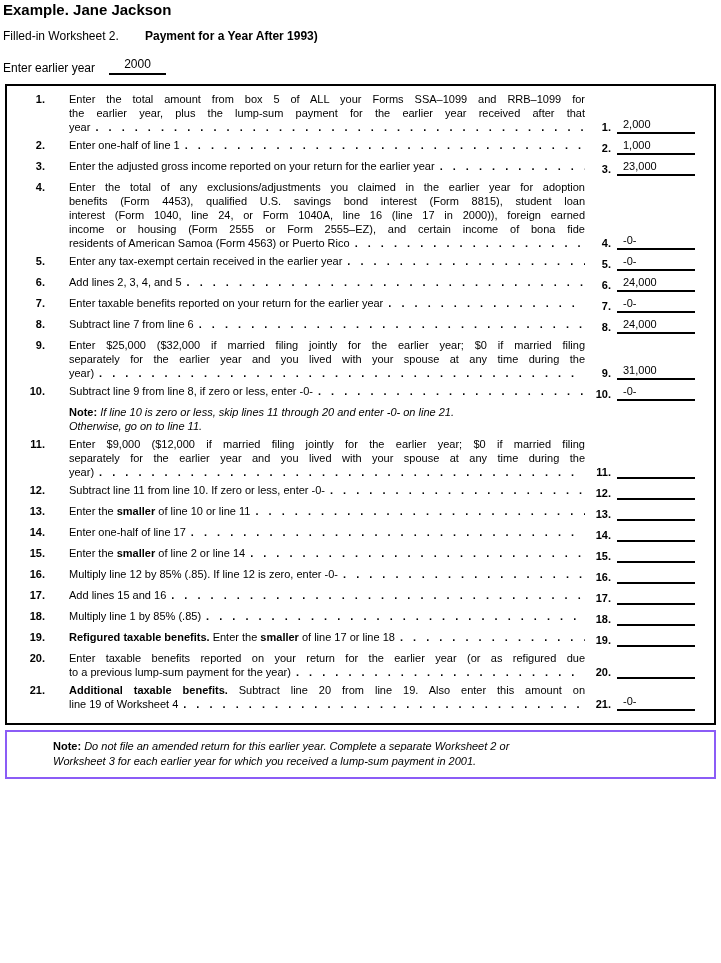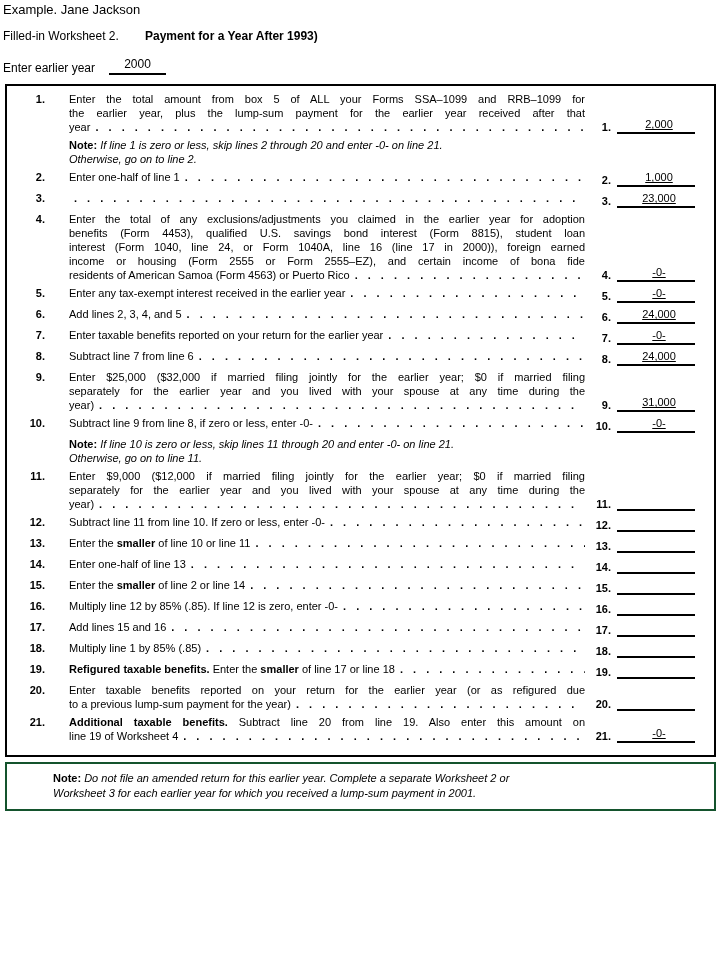--- a/index.html
+++ b/index.html
@@ -3,21 +3,21 @@
 <meta charset="utf-8">
 <style>
   html,body { margin:0; padding:0; background:#fff; }
   .page {
     width:721px; height:963px; background:#fff; color:#000;
     font-family:"Liberation Sans","DejaVu Sans",sans-serif;
     position:relative; overflow:hidden;
   }
   
   .header { padding:3px 0 0 3px; }
-  .example { font-weight:normal; font-size:13px; line-height:14px; margin-bottom:12px; }
+  .example { font-weight:bold; font-size:15px; line-height:14px; margin-bottom:12px; }
   .ws-row { display:flex; font-size:12px; line-height:15px; margin-bottom:10px; }
   .ws-label { width:142px; flex-shrink:0; }
   .ws-title { font-weight:bold; }
   .year-row { display:flex; align-items:flex-end; font-size:12px; height:21px; }
   .year-label { line-height:14px; }
   .year-line {
     display:inline-block; width:57px; margin-left:14px;
     border-bottom:2px solid #000; text-align:center;
     font-size:12px; line-height:14px; height:16px;margin-top:13px;
   }
@@ -32,27 +32,27 @@
   .lltext { white-space:nowrap; }
   .dotfill {
     flex:1; min-width:0; overflow:hidden; white-space:nowrap;
     word-spacing:7px; margin-left:5px; padding-right:3px; font-weight:bold;
   }
   .entry { width:145px; flex-shrink:0; display:flex; align-items:flex-end; align-self:flex-end; }
   .entry-label { width:26px; flex-shrink:0; text-align:right; font-weight:bold; }
   .entry-line {
     width:72px; flex-shrink:0; margin-left:6px;
     border-bottom:2px solid #000; height:15px; line-height:14px;
-    text-align:center; padding-left:6px;text-decoration:underline;
+    padding-left:6px;
   }
   .b { font-weight:bold; }
   .i { font-style:italic; }
   
   .foot-box {
-    margin:5px 5px 0 5px; border:2px solid #14532d;
+    margin:5px 5px 0 5px; border:2px solid #8b5cf6;
     padding:7px 12px 8px 46px; font-size:11px; line-height:15px;
   }
 </style>
 </head>
 <body>
 
 <div class="page">
 
   <div class="header">
     <div class="example">Example. Jane Jackson</div>
@@ -78,44 +78,38 @@
             <div class="lastline">
               <span class="lltext"><span>year</span></span>
               <span class="dotfill">. . . . . . . . . . . . . . . . . . . . . . . . . . . . . . . . . . . . . . . . . . . . . . . . . . . . . . . . . . . . . . . . . . . . . . . . . . . . . . . . . . . . . . . . . .</span>
             </div>
           </div>
           <div class="entry">
             <span class="entry-label">1.</span>
             <span class="entry-line"><span>2,000</span></span>
           </div>
         </div>
-        <div class="row note-row">
-          <div class="num"></div>
-          <div class="desc">
-            <div class="nline"><span class="b">Note:</span><span class="i"> If line 1 is zero or less, skip lines 2 through 20 and enter -0- on line 21.</span></div>
-            <div class="nline"><span class="i">Otherwise, go on to line 2.</span></div>
-          </div>
-        </div>
         <div class="row">
           <div class="num">2.</div>
           <div class="desc">
             <div class="lastline">
               <span class="lltext"><span>Enter one-half of line 1</span></span>
               <span class="dotfill">. . . . . . . . . . . . . . . . . . . . . . . . . . . . . . . . . . . . . . . . . . . . . . . . . . . . . . . . . . . . . . . . . . . . . . . . . . . . . . . . . . . . . . . . . .</span>
             </div>
           </div>
           <div class="entry">
             <span class="entry-label">2.</span>
             <span class="entry-line"><span>1,000</span></span>
           </div>
         </div>
         <div class="row">
           <div class="num">3.</div>
           <div class="desc">
             <div class="lastline">
+              <span class="lltext"><span>Enter the adjusted gross income reported on your return for the earlier year</span></span>
               <span class="dotfill">. . . . . . . . . . . . . . . . . . . . . . . . . . . . . . . . . . . . . . . . . . . . . . . . . . . . . . . . . . . . . . . . . . . . . . . . . . . . . . . . . . . . . . . . . .</span>
             </div>
           </div>
           <div class="entry">
             <span class="entry-label">3.</span>
             <span class="entry-line"><span>23,000</span></span>
           </div>
         </div>
         <div class="row">
           <div class="num">4.</div>
@@ -131,21 +125,21 @@
           </div>
           <div class="entry">
             <span class="entry-label">4.</span>
             <span class="entry-line"><span>-0-</span></span>
           </div>
         </div>
         <div class="row">
           <div class="num">5.</div>
           <div class="desc">
             <div class="lastline">
-              <span class="lltext"><span>Enter any tax-exempt interest received in the earlier year</span></span>
+              <span class="lltext"><span>Enter any tax-exempt certain received in the earlier year</span></span>
               <span class="dotfill">. . . . . . . . . . . . . . . . . . . . . . . . . . . . . . . . . . . . . . . . . . . . . . . . . . . . . . . . . . . . . . . . . . . . . . . . . . . . . . . . . . . . . . . . . .</span>
             </div>
           </div>
           <div class="entry">
             <span class="entry-label">5.</span>
             <span class="entry-line"><span>-0-</span></span>
           </div>
         </div>
         <div class="row">
           <div class="num">6.</div>
@@ -259,21 +253,21 @@
           </div>
           <div class="entry">
             <span class="entry-label">13.</span>
             <span class="entry-line"><span></span></span>
           </div>
         </div>
         <div class="row">
           <div class="num">14.</div>
           <div class="desc">
             <div class="lastline">
-              <span class="lltext"><span>Enter one-half of line 13</span></span>
+              <span class="lltext"><span>Enter one-half of line 17</span></span>
               <span class="dotfill">. . . . . . . . . . . . . . . . . . . . . . . . . . . . . . . . . . . . . . . . . . . . . . . . . . . . . . . . . . . . . . . . . . . . . . . . . . . . . . . . . . . . . . . . . .</span>
             </div>
           </div>
           <div class="entry">
             <span class="entry-label">14.</span>
             <span class="entry-line"><span></span></span>
           </div>
         </div>
         <div class="row">
           <div class="num">15.</div>

